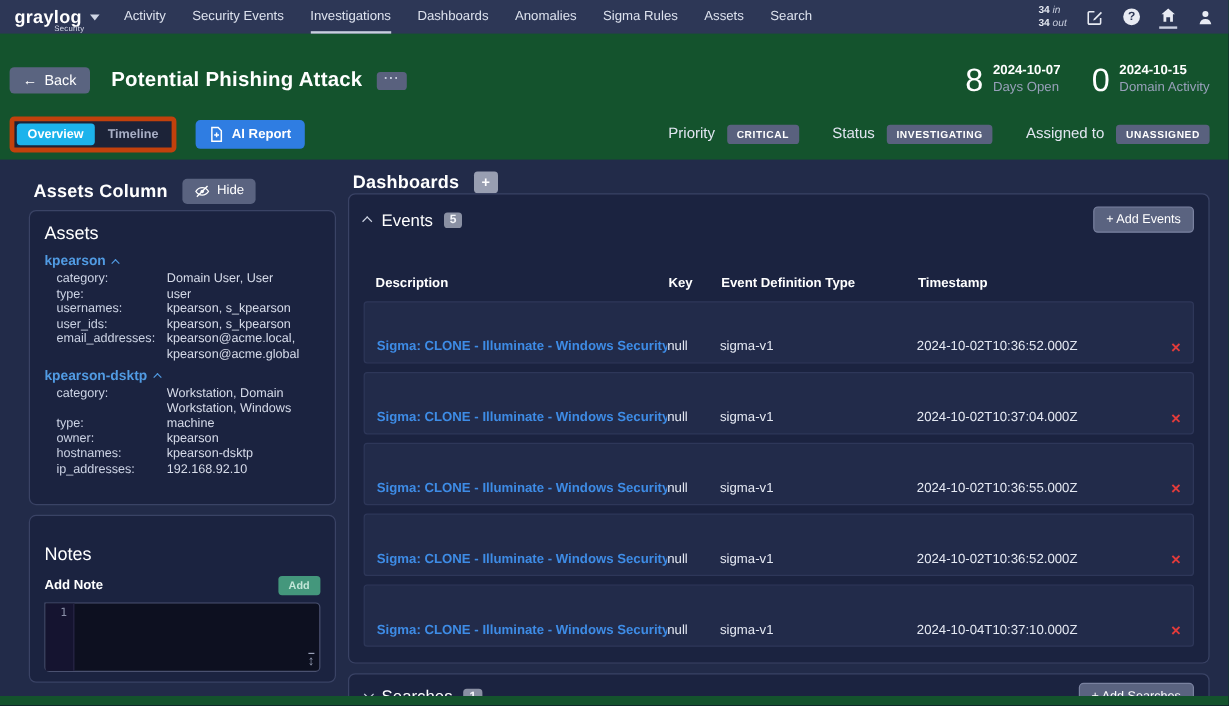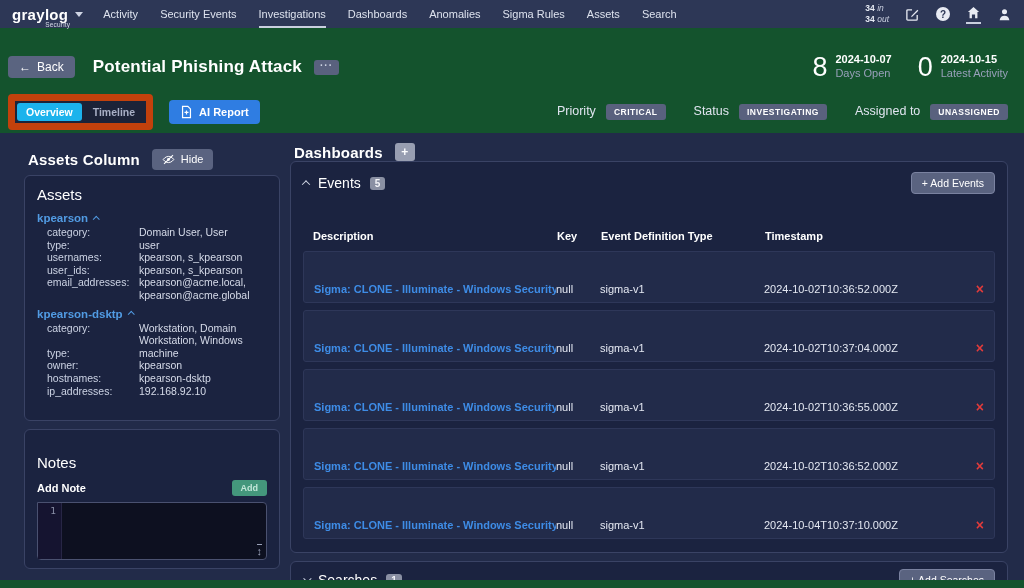--- a/index.html
+++ b/index.html
@@ -32,21 +32,21 @@
   .more-btn { margin-left:12px; background:#59617e; color:#cdd3e3; border:none; border-radius:3px; font-size:10px; font-weight:700; letter-spacing:1px; padding:1px 6px 4px; cursor:pointer; line-height:1; font-family:inherit; }
   .stats { margin-left:auto; display:flex; gap:26px; }
   .stat { display:flex; align-items:center; gap:8px; }
   .stat-num { color:#fff; font-size:27px; font-weight:300; line-height:1; }
   .stat-col { display:flex; flex-direction:column; line-height:1.25; }
   .stat-date { color:#fff; font-size:11px; font-weight:700; }
   .stat-label { color:#98a0ba; font-size:11px; }
 
   
   .toolbar-row { position:absolute; top:98px; left:8px; right:16px; height:28px; display:flex; align-items:center; }
-  .tab-group { background:#1c2338; border:7px solid #c2410c; border-radius:4px; padding:2px; display:flex; gap:2px;align-items:center; }
+  .tab-group { background:#1c2338; border:4px solid #c2410c; border-radius:4px; padding:2px; display:flex; gap:2px;align-items:center; }
   .tg-tab { font-size:10.5px; font-weight:700; border-radius:3px; padding:3px 9px; cursor:pointer; color:#a9b0c6; font-family:inherit; border:none; background:transparent; }
   .tg-tab.active { background:#1cb3ec; color:#fff; }
   .ai-report-btn { margin-left:16px; background:#2f7de2; color:#fff; border:none; border-radius:4px; font-size:11px; font-weight:700; padding:5px 11px; display:flex; align-items:center; gap:6px; cursor:pointer; font-family:inherit; }
   .meta { margin-left:auto; display:flex; gap:10px; }
   .meta-label { color:#e1e5f0; font-size:12.5px; }
   .meta-badge { background:#59617e; color:#fff; font-size:8.5px; font-weight:700; letter-spacing:.5px; border-radius:3px; padding:3px 8px; cursor:pointer; }
   .meta-gap { width:8px; }
 
   
   .content { position:absolute; top:133px; left:0; right:0; bottom:8px; background:#222b49; padding-top:10px; display:flex; overflow:hidden; }
@@ -177,21 +177,21 @@
           <span class="stat-col">
             <span class="stat-date">2024-10-07</span>
             <span class="stat-label">Days Open</span>
           </span>
         </div>
 
         <div class="stat">
           <span class="stat-num">0</span>
           <span class="stat-col">
             <span class="stat-date">2024-10-15</span>
-            <span class="stat-label">Latest Activity</span>
+            <span class="stat-label">Domain Activity</span>
           </span>
         </div>
 
     </div>
   </div>
 
   <div class="toolbar-row">
     <div class="tab-group">
       <button class="tg-tab active">Overview</button>
       <button class="tg-tab">Timeline</button>

